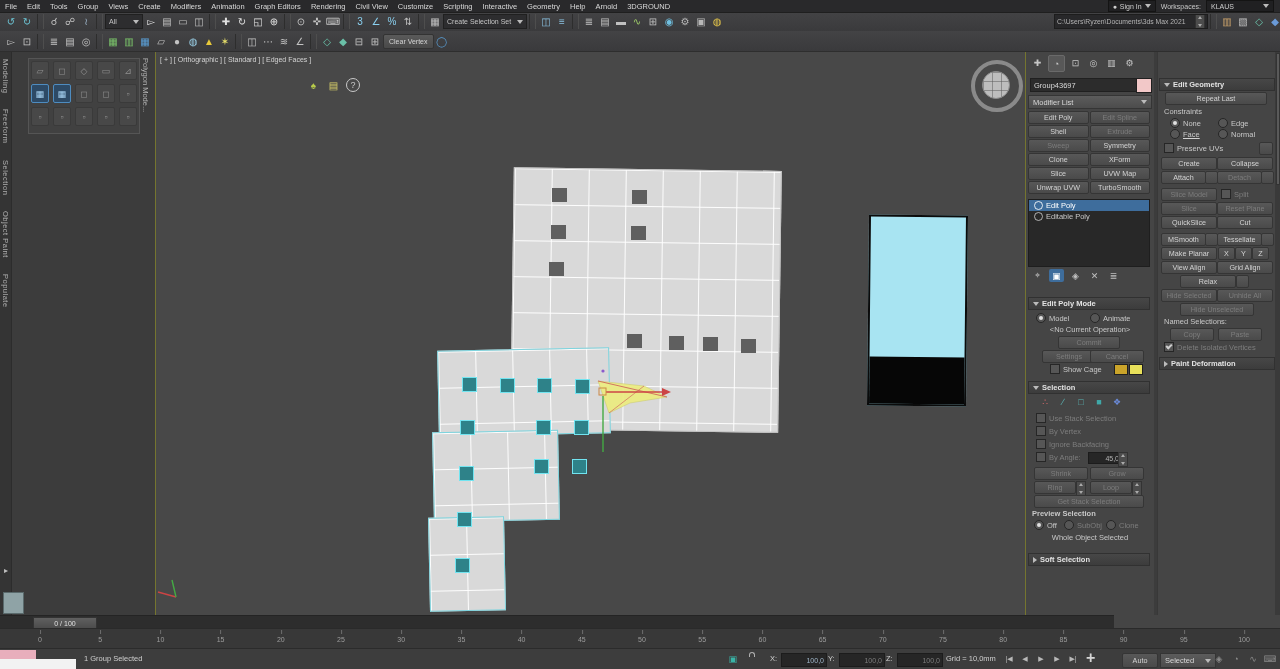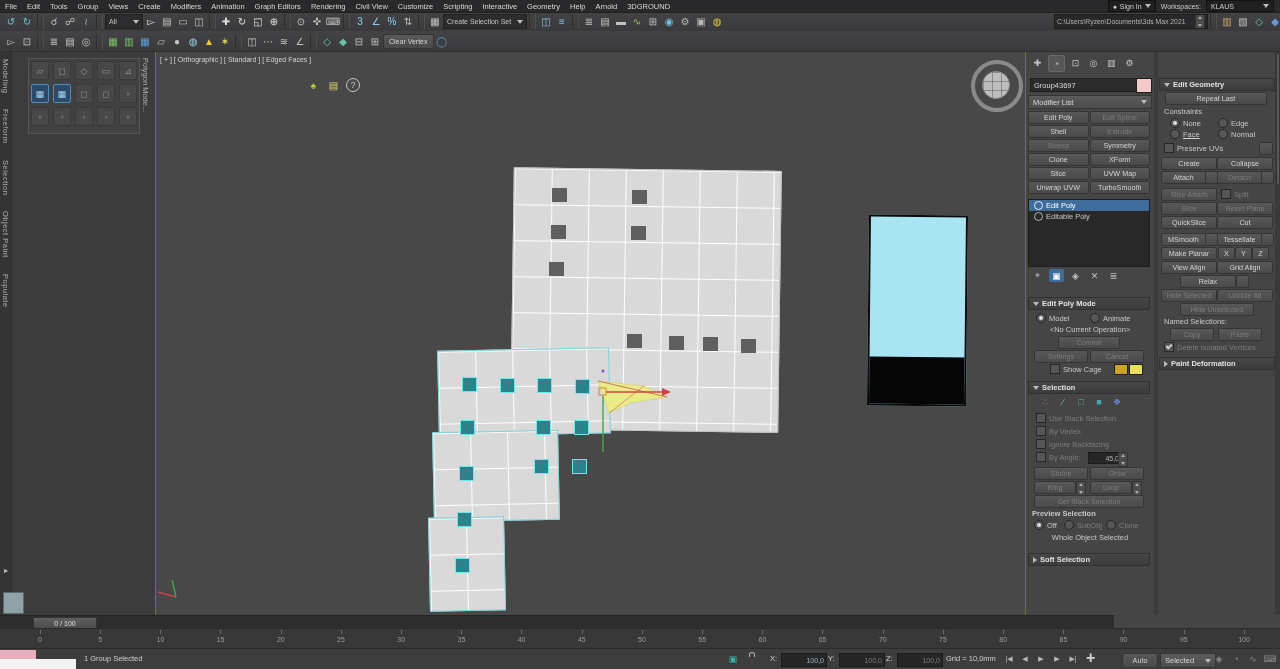--- a/index.html
+++ b/index.html
@@ -399,21 +399,21 @@
     <div class="a r" style="left:10px;top:262px;">
       <span class="rb on"></span>
         <span class="lbl">Model</span>
     </div>
     <div class="a r" style="left:64px;top:262px;">
       <span class="rb"></span>
         <span class="lbl">Animate</span>
     </div>
     <div class="a lbl" style="left:0;top:274px;width:128px;text-align:center;">&lt;No Current Operation&gt;</div>
     <div class="a btn dis" style="left:32px;top:285px;width:60px;">Commit</div>
-    <div class="a btn dis" style="left:8px;top:299px;width:52px;text-align:center;">Settings</div>
+    <div class="a btn dis" style="left:16px;top:299px;width:52px;text-align:center;">Settings</div>
     <div class="a btn dis" style="left:64px;top:299px;width:52px;">Cancel</div>
     <div class="a r" style="left:24px;top:313px;">
       <span class="cb"></span>
         <span class="lbl">Show Cage</span>
     </div>
     <div class="a swatch" style="left: 88px; top: 313px; width: 12px; height: 9px; background: rgb(202, 164, 42);"></div>
     <div class="a swatch" style="left: 103px; top: 313px; width: 12px; height: 9px; background: rgb(232, 224, 90);"></div>
 
     <div class="a roll" style="left:2px;top:330px;width:112px;">
       <span class="tri-d"></span>
@@ -508,21 +508,21 @@
       <span class="cb"></span>
         <span class="lbl">Preserve UVs</span>
     </div>
     <div class="a btn" style="left:101px;top:91px;width:12px;height:11px;"></div>
     <div class="a btn" style="left:3px;top:106px;width:54px;">Create</div>
     <div class="a btn" style="left:59px;top:106px;width:54px;">Collapse</div>
     <div class="a btn" style="left:3px;top:120px;width:43px;">Attach</div>
     <div class="a btn" style="left:47px;top:120px;width:11px;"></div>
     <div class="a btn dis" style="left:59px;top:120px;width:43px;">Detach</div>
     <div class="a btn dis" style="left:103px;top:120px;width:11px;"></div>
-    <div class="a btn dis" style="left:3px;top:137px;width:54px;">Slice Attach</div>
+    <div class="a btn dis" style="left:3px;top:137px;width:54px;">Slice Model</div>
     <div class="a r dis" style="left:63px;top:138px;">
       <span class="cb"></span>
         <span class="lbl">Split</span>
     </div>
     <div class="a btn dis" style="left:3px;top:151px;width:54px;">Slice</div>
     <div class="a btn dis" style="left:59px;top:151px;width:54px;">Reset Plane</div>
     <div class="a btn" style="left:3px;top:165px;width:54px;">QuickSlice</div>
     <div class="a btn" style="left:59px;top:165px;width:54px;">Cut</div>
     <div class="a btn" style="left:3px;top:182px;width:43px;">MSmooth</div>
     <div class="a btn" style="left:47px;top:182px;width:11px;"></div>

